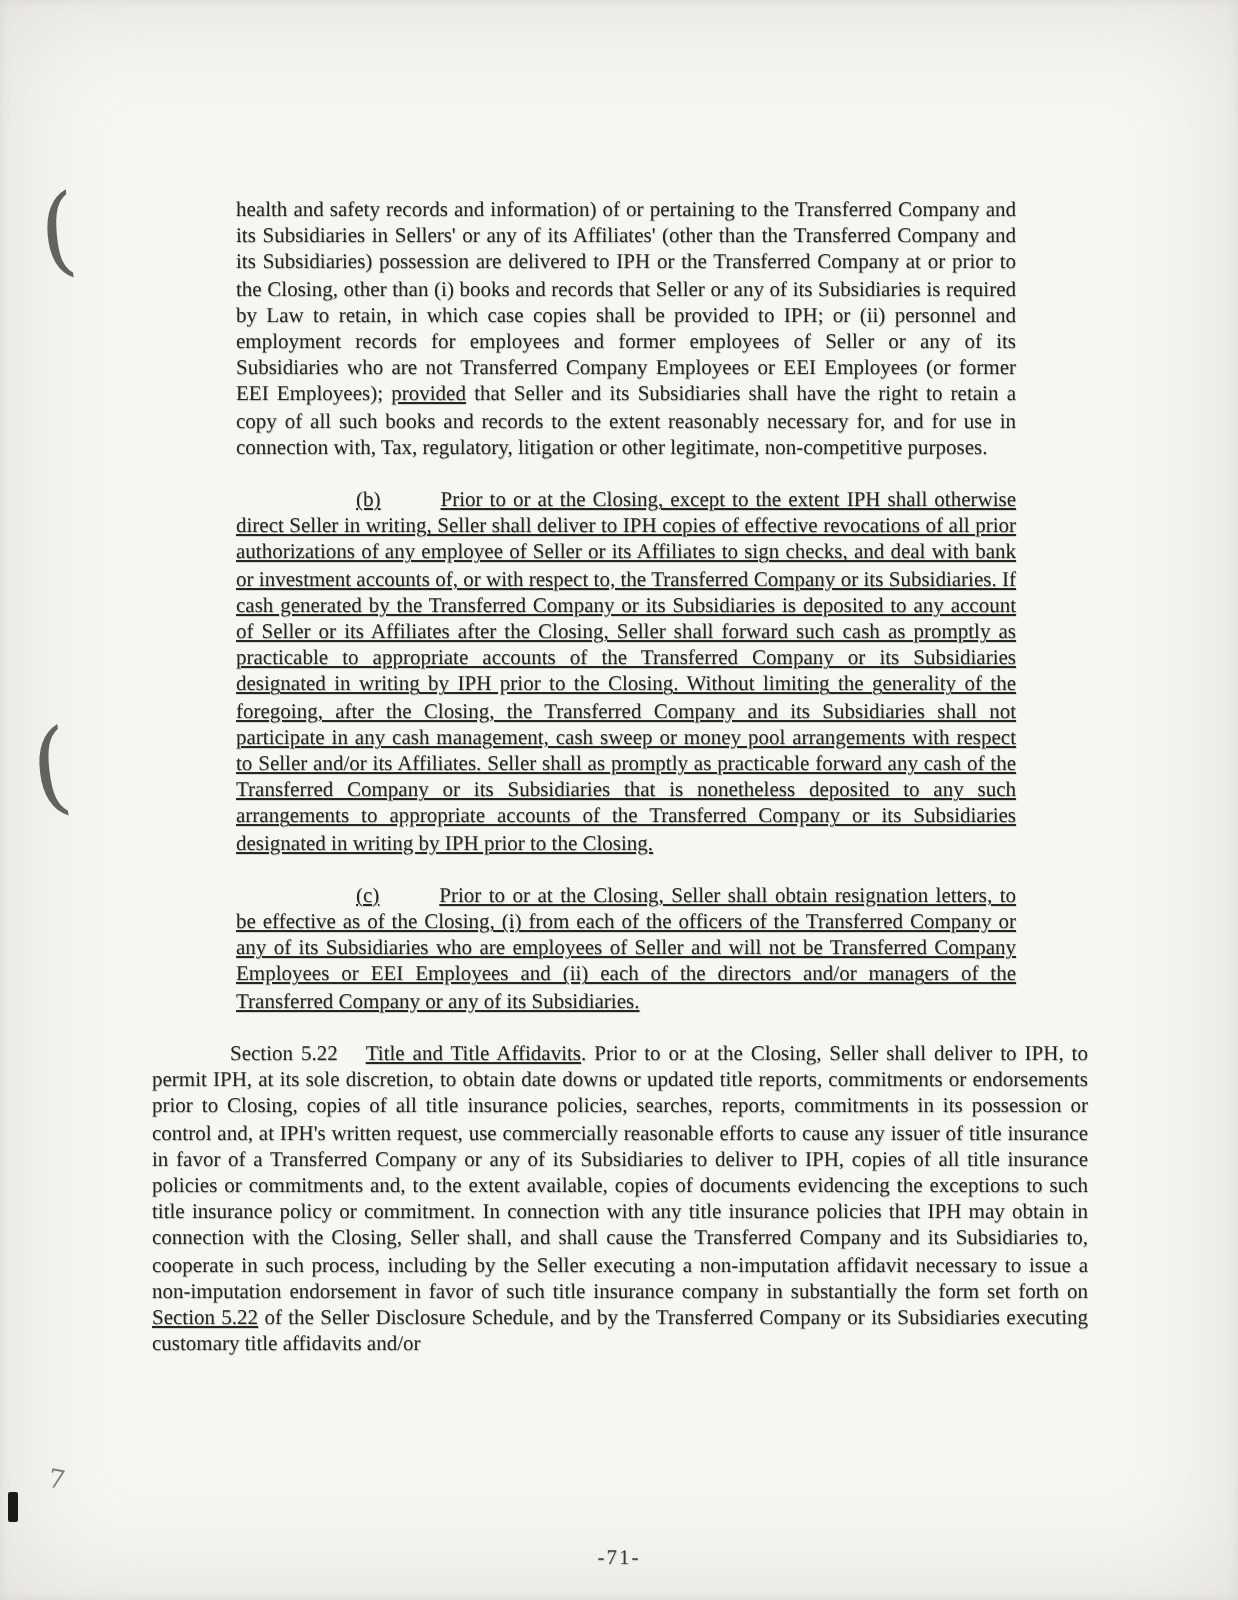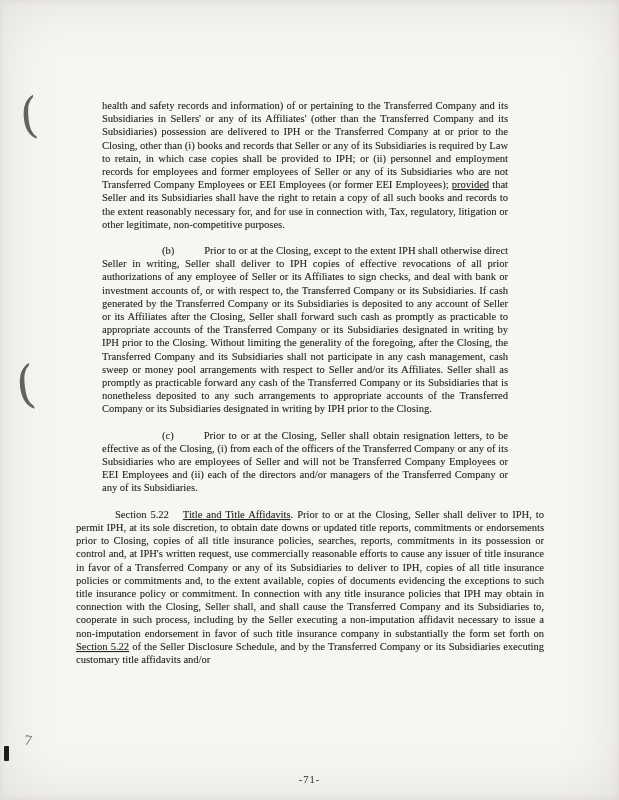--- a/index.html
+++ b/index.html
@@ -18,22 +18,22 @@
     position: absolute;
     left: 76px;
     top: 99px;
     width: 468px;
     font-size: 10.5px;
     line-height: 13.2px;
     text-align: justify;
     text-shadow: 0.3px 0.3px 0.5px rgba(70,68,60,0.35);
   }
   .para { margin: 0 0 13px 0; }
-  .para.block { margin-left: 26px; margin-right: 36px; }
-  .para.hang { text-indent: 60px; }
+  .para.block { margin-left: 42px; margin-right: 36px; }
+  .para.hang { text-indent: 60px; text-decoration: underline; }
   .para.section { text-indent: 39px; margin-bottom: 12px; }
   .u { text-decoration: underline; }
   .tab  { display: inline-block; width: 30px; }
   .tab2 { display: inline-block; width: 14px; }
   .page-number {
     position: absolute;
     left: 0; right: 0;
     top: 774px;
     text-align: center;
     font-size: 10.5px;

